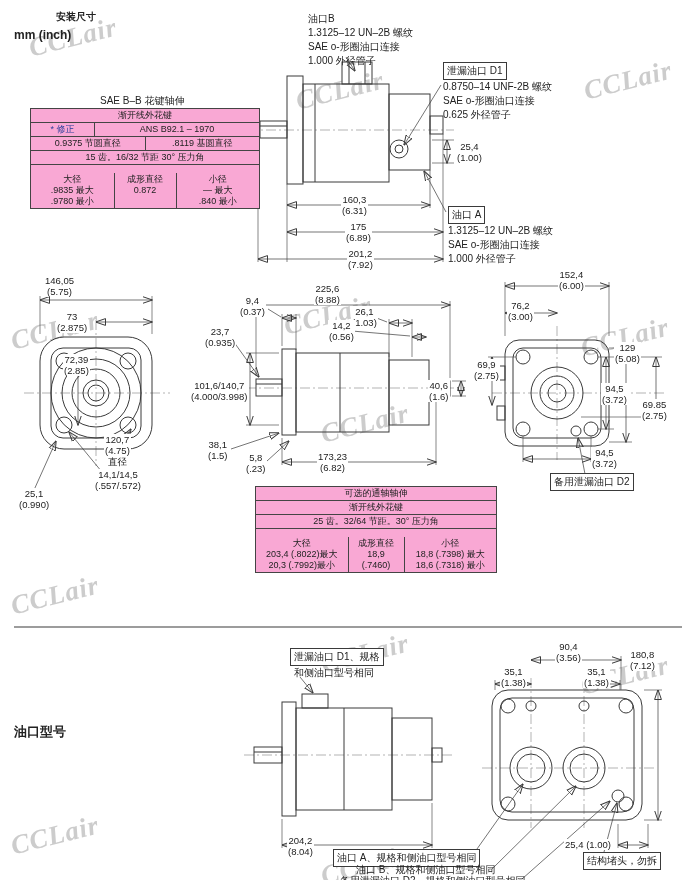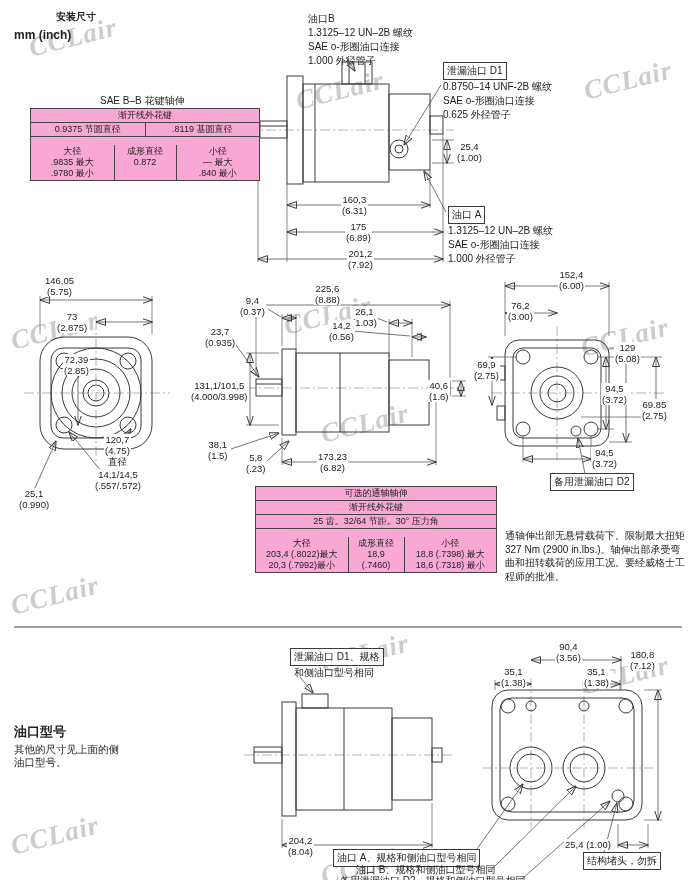--- a/index.html
+++ b/index.html
@@ -257,23 +257,30 @@
 (6.89)</div>
   <div class="dim" style="left:347px;top:248px">201,2
 (7.92)</div>
 
   <div class="lbl" style="left:100px;top:94px">SAE B–B 花键轴伸</div>
   <div class="tbl" style="left:30px;top:108px;width:228px">
     <div class="trow">
         <div class="tcell" style="flex:1">渐开线外花键</div>
       </div>
     <div class="trow">
+      <div class="tcell rev" style="width:64px">* 修正</div>
+      <div class="tcell" style="flex:1">ANS B92.1 – 1970</div>
+    </div>
+    <div class="trow">
       <div class="tcell" style="flex:1">0.9375 节圆直径</div>
       <div class="tcell" style="flex:1">.8119 基圆直径</div>
     </div>
+    <div class="trow">
+        <div class="tcell" style="flex:1">15 齿。16/32 节距 30° 压力角</div>
+      </div>
     <div class="trow">
       <div class="tcell" style="flex:1">大径
 .9835 最大
 .9780 最小</div>
       <div class="tcell" style="width:62px">成形直径
 0.872</div>
       <div class="tcell" style="flex:1">小径
 — 最大
 .840 最小</div>
     </div>
@@ -296,21 +303,21 @@
   <div class="dim" style="left:239px;top:295px">9,4
 (0.37)</div>
   <div class="dim" style="left:314px;top:283px">225,6
 (8.88)</div>
   <div class="dim" style="left:351px;top:306px">26,1
 (1.03)</div>
   <div class="dim" style="left:328px;top:320px">14,2
 (0.56)</div>
   <div class="dim" style="left:204px;top:326px">23,7
 (0.935)</div>
-  <div class="dim" style="left:190px;top:380px">131,1/101,5
+  <div class="dim" style="left:190px;top:380px">101,6/140,7
 (4.000/3.998)</div>
   <div class="dim" style="left:428px;top:380px">40,6
 (1.6)</div>
   <div class="dim" style="left:207px;top:439px">38,1
 (1.5)</div>
   <div class="dim" style="left:245px;top:452px">5,8
 (.23)</div>
   <div class="dim" style="left:317px;top:451px">173,23
 (6.82)</div>
 
@@ -346,35 +353,32 @@
 20,3 (.7992)最小</div>
       <div class="tcell" style="width:56px">成形直径
 18,9
 (.7460)</div>
       <div class="tcell" style="flex:1">小径
 18,8 (.7398) 最大
 18,6 (.7318) 最小</div>
     </div>
   </div>
 
-  <div class="note" style="left:505px;top:529px;width:182px">通轴伸出部无悬臂载荷下。限制最大扭矩 327 Nm (2900 in.lbs.)。轴伸出部承受弯曲和扭转载荷的应用工况。要经威格士工程师的批准。</div>
 
   <div class="lbl boxed" style="left:290px;top:648px">泄漏油口 D1、规格</div>
   <div class="lbl" style="left:294px;top:666px">和侧油口型号相同</div>
   <div class="dim" style="left:555px;top:641px">90,4
 (3.56)</div>
   <div class="dim" style="left:629px;top:649px">180,8
 (7.12)</div>
   <div class="dim" style="left:500px;top:666px">35,1
 (1.38)</div>
   <div class="dim" style="left:583px;top:666px">35,1
 (1.38)</div>
   <div class="h3" style="left:14px;top:723px">油口型号</div>
-  <div class="lbl" style="left:14px;top:743px;font-size:10.5px;line-height:13px">其他的尺寸见上面的侧
-油口型号。</div>
   <div class="dim" style="left:287px;top:835px">204,2
 (8.04)</div>
   <div class="dim" style="left:564px;top:839px">25,4 (1.00)</div>
   <div class="lbl boxed" style="left:333px;top:849px">油口 A、规格和侧油口型号相同</div>
   <div class="lbl" style="left:356px;top:863px;white-space:nowrap">油口 B、规格和侧油口型号相同</div>
   <div class="lbl" style="left:340px;top:874px;white-space:nowrap">备用泄漏油口 D2、规格和侧油口型号相同</div>
   <div class="lbl boxed" style="left:583px;top:852px">结构堵头，勿拆</div>
 
 </div>
 

